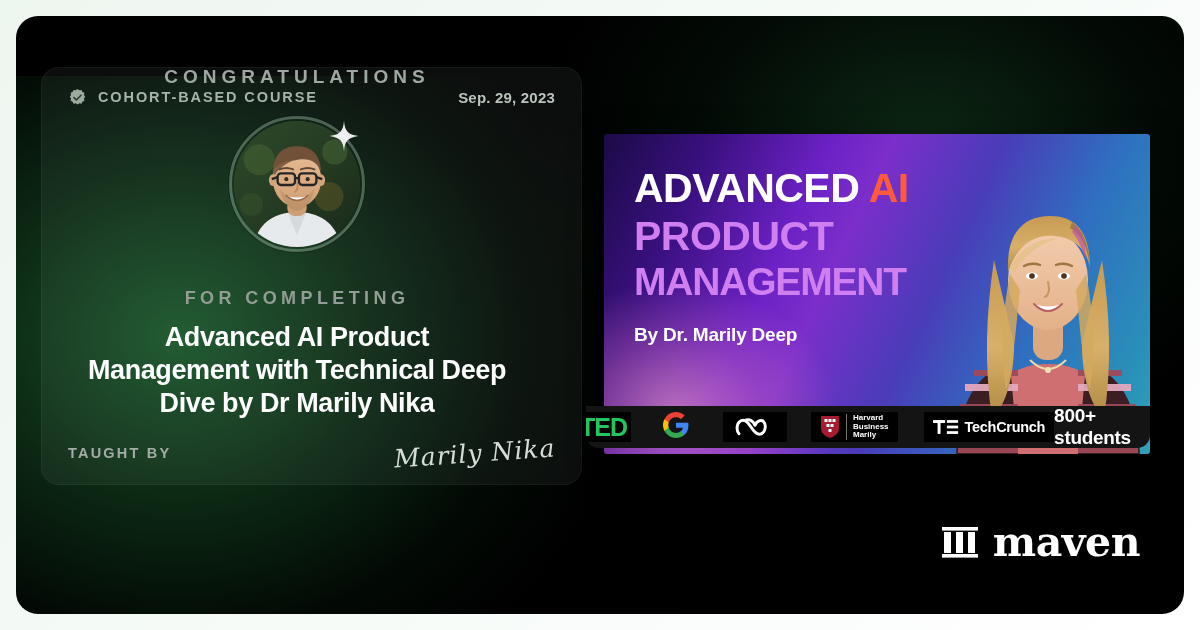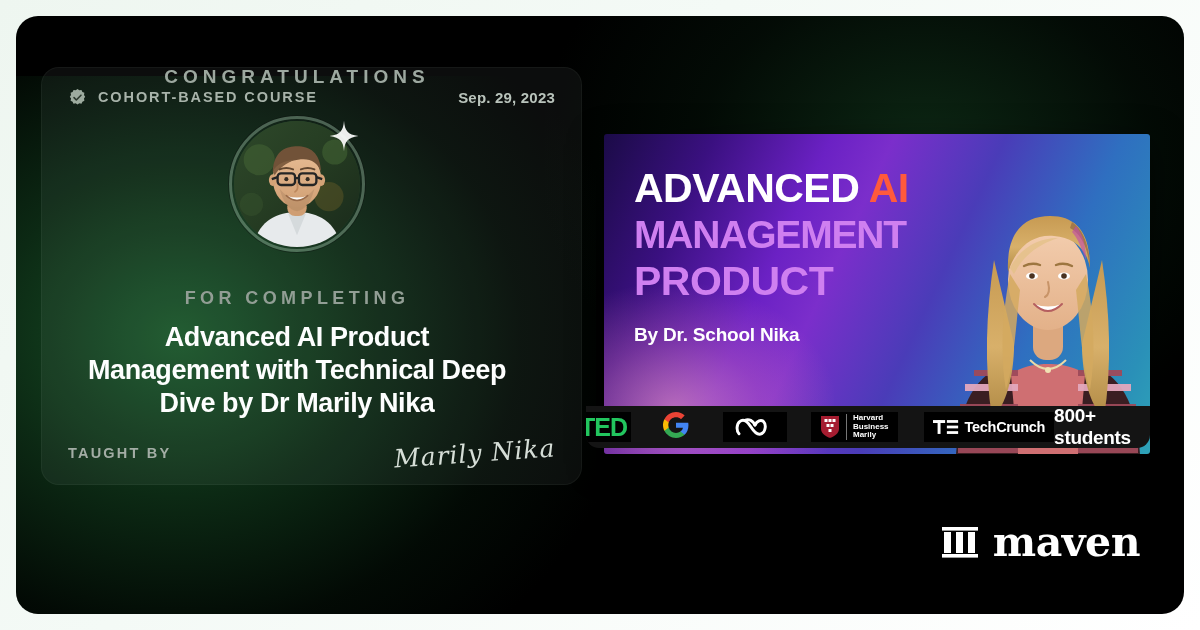--- a/index.html
+++ b/index.html
@@ -388,23 +388,23 @@
   </div>
 
   <div class="banner">
     <div class="banner-pinkglow"></div>
 
     <div class="banner-inner">
       <div class="b-line b-line1">
         <span>ADVANCED</span>
         <span class="b-ai">AI</span>
       </div>
+      <div class="b-line b-line2">PRODUCT</div>
       <div class="b-line b-line3">MANAGEMENT</div>
-      <div class="b-line b-line2">PRODUCT</div>
-      <div class="b-by">By Dr. School Nika</div>
+      <div class="b-by">By Dr. Marily Deep</div>
     </div>
 
     <div class="banner-photo">
       <svg viewBox="0 0 216 290" preserveAspectRatio="xMidYMax meet" aria-hidden="true">
         <defs>
           <linearGradient id="skin2" x1="0" y1="0" x2="0" y2="1">
             <stop offset="0%" stop-color="#f3cdae"></stop>
             <stop offset="100%" stop-color="#e3b189"></stop>
           </linearGradient>
           <linearGradient id="hair2" x1="0" y1="0" x2="0" y2="1">

